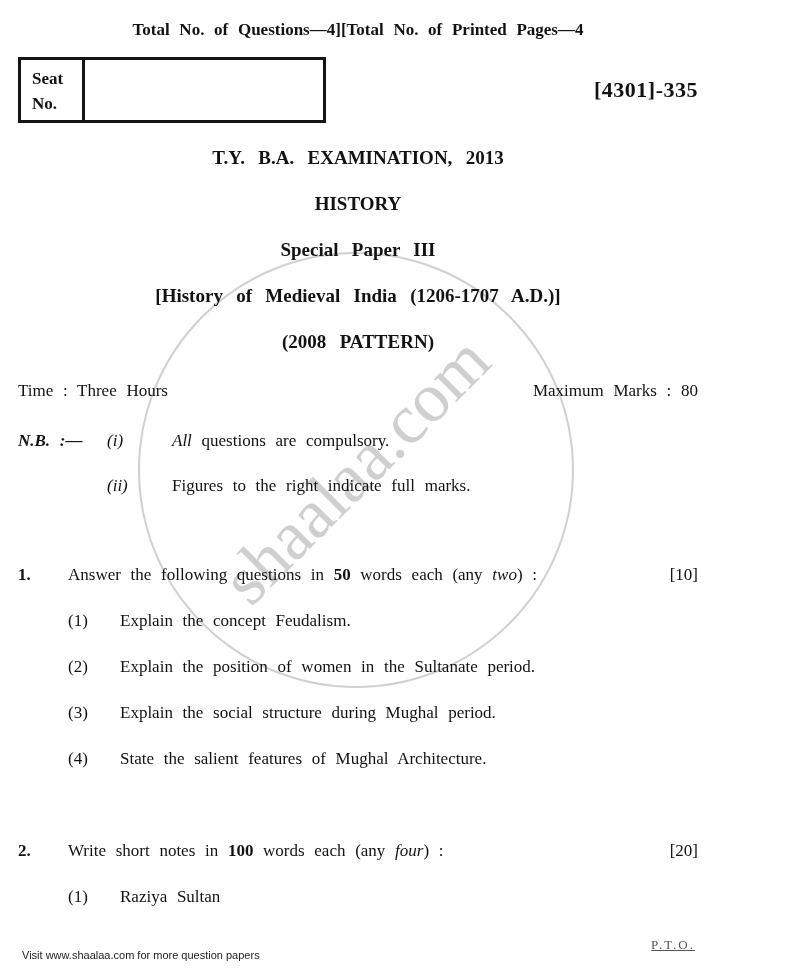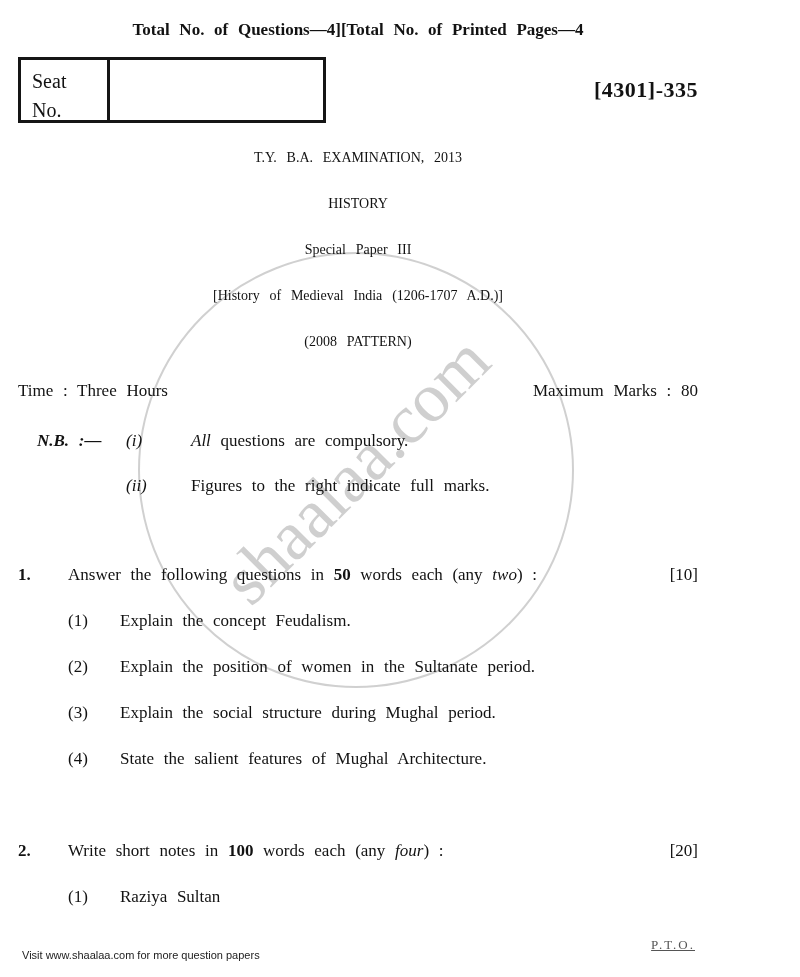--- a/index.html
+++ b/index.html
@@ -34,28 +34,28 @@
   .content {
     position:relative; z-index:1;
     padding:20px 102px 0 18px;
     font-size:17px;
     word-spacing:0.32em;
     line-height:1.2;
   }
   .top-row { display:flex; justify-content:center; font-weight:bold; }
   .seat-row { display:flex; justify-content:space-between; align-items:center; margin-top:17px; }
   .seat-box { width:308px; height:66px; border:3px solid #151515; display:flex; background:#fff; }
-  .seat-label { width:89px; border-right:3px solid #151515; padding:7px 0 0 11px; font-weight:normal; font-size:20px; line-height:1.45; word-spacing:normal; }
+  .seat-label { width:64px; border-right:3px solid #151515; padding:7px 0 0 11px; font-weight:bold; font-size:17px; line-height:1.45; word-spacing:normal; }
   .seat-blank { flex:1; }
   .paper-code { font-size:22px; font-weight:bold; letter-spacing:0.5px; word-spacing:normal; }
   .titles { margin-top:12px; text-align:center; }
-  .title-line { font-weight:normal; font-size:14px; line-height:46px; word-spacing:0.45em; }
+  .title-line { font-weight:bold; font-size:19px; line-height:46px; word-spacing:0.45em; }
   .meta-row { display:flex; justify-content:space-between; font-weight:normal; margin-top:16px;text-align:center; }
   
-  .nb-block { margin-top:16px;margin-left:19px; }
+  .nb-block { margin-top:16px; }
   .nb-row { display:flex; line-height:45px; }
   .nb-label { width:89px; font-weight:bold; font-style:italic; }
   .nb-num { width:65px; font-style:italic; }
   .nb-text { flex:1; }
   .i { font-style:italic; }
   .b { font-weight:bold; }
   
   .q-head { display:flex; line-height:46px; }
   .q-head.q1 { margin-top:44px; }
   .q-head.q2 { margin-top:46px; }

